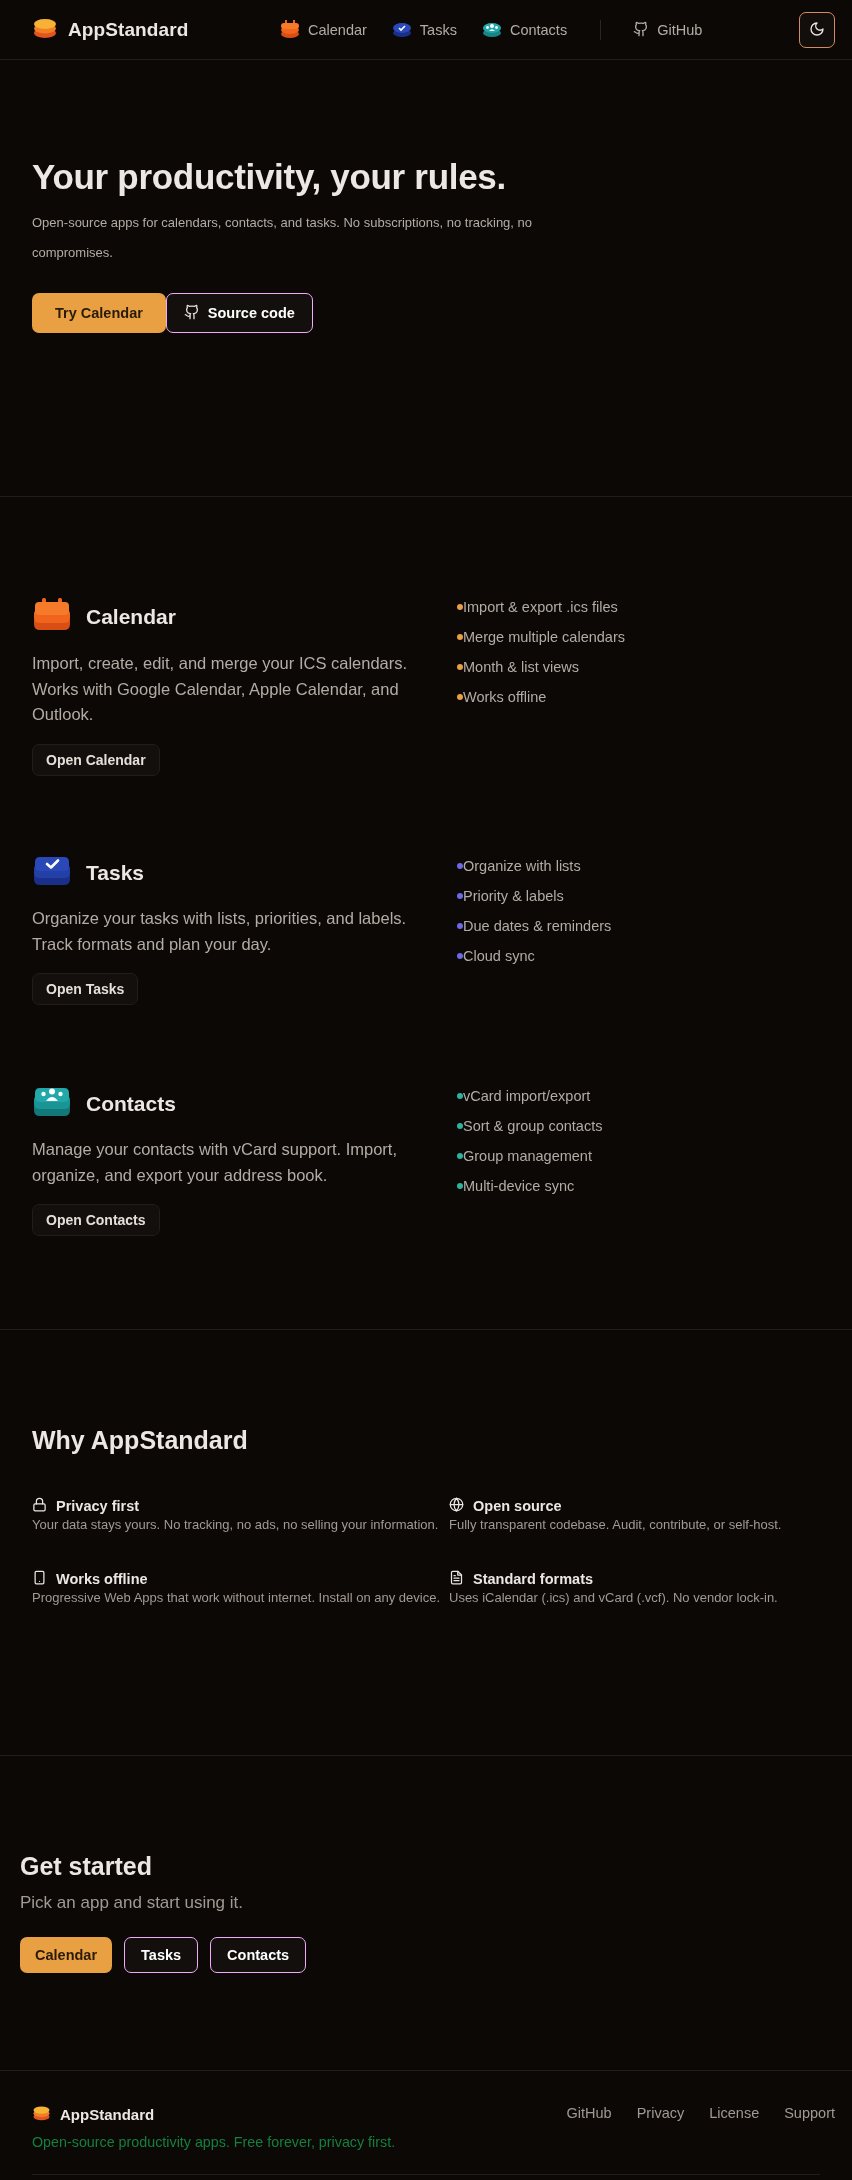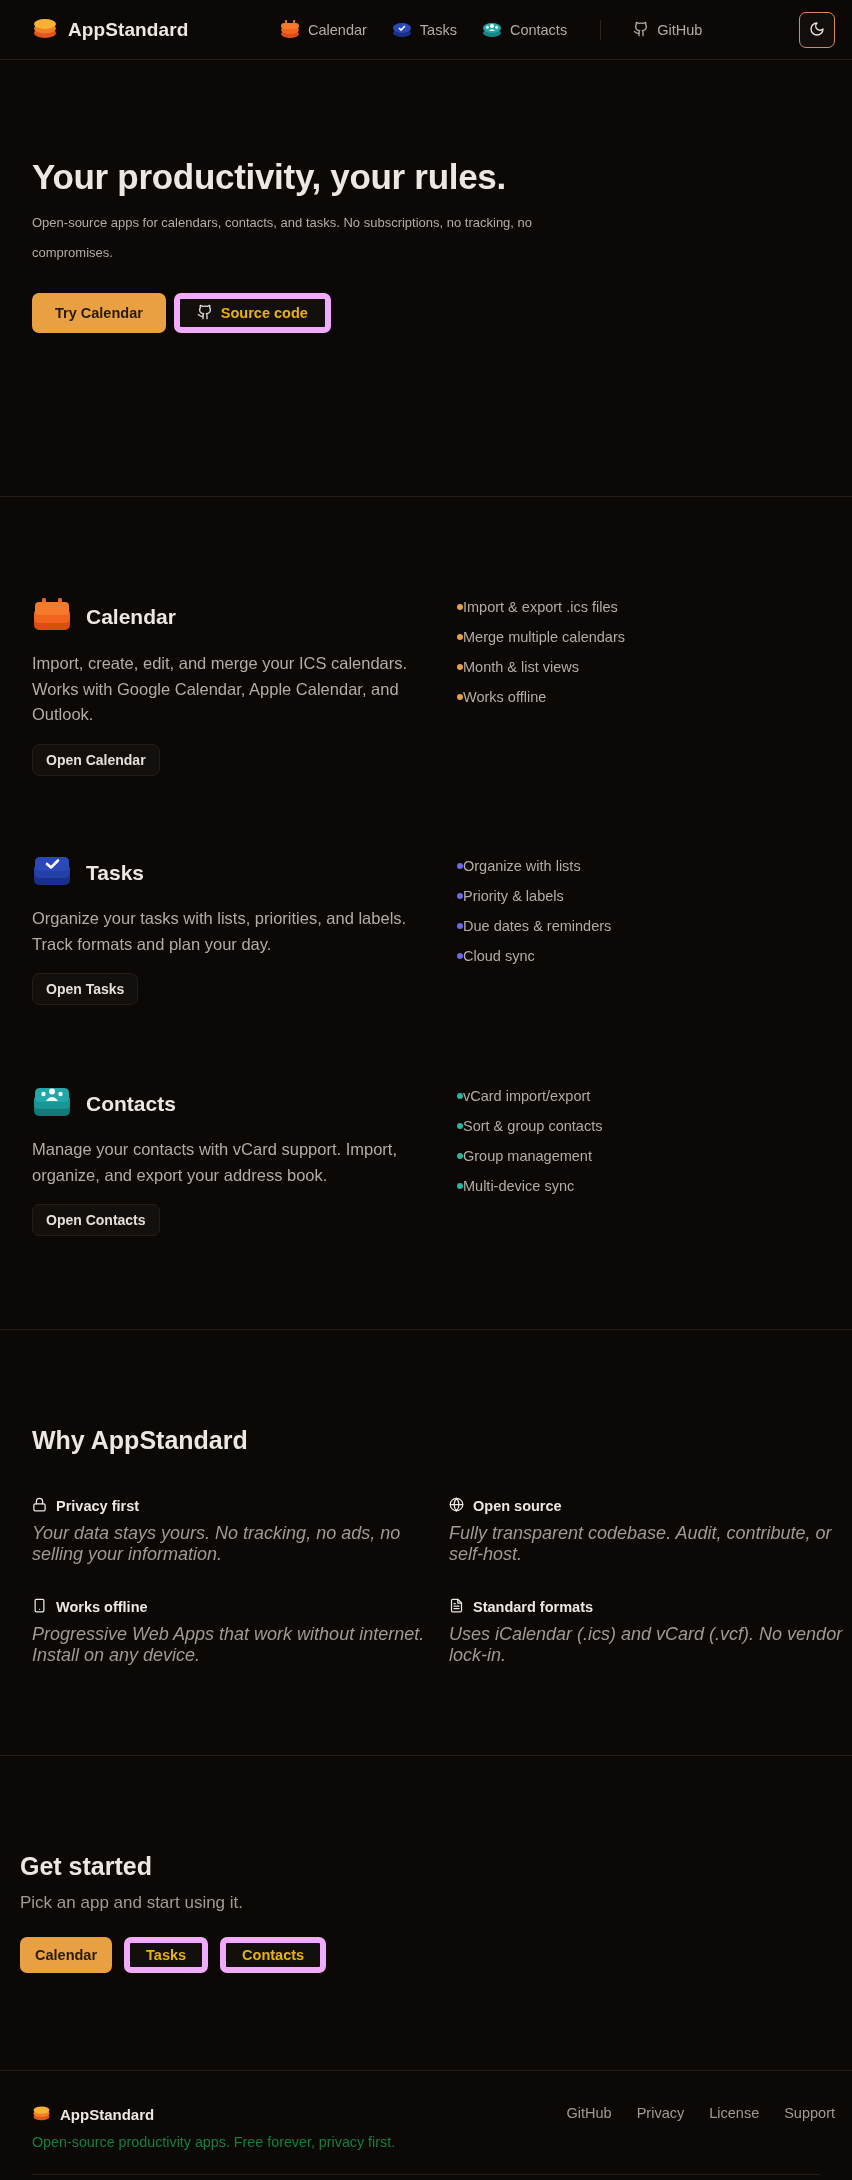--- a/index.html
+++ b/index.html
@@ -32,28 +32,28 @@
     border: 1px solid #d58b5f; border-radius: 7px;
     background: #120e0b;
     display: flex; align-items: center; justify-content: center;
     cursor: pointer;
   }
 
   
   .hero { padding: 96px 32px 0; height: 437px; border-bottom: 1px solid #221d19; }
   .hero h1 { font-size: 35px; font-weight: bold; color: #ece7e2; letter-spacing: -0.3px; line-height: 1.2; }
   .hero p { margin-top: 10px; width: 510px; font-size: 13px; line-height: 30px; color: #b3aca4; }
-  .hero-btns { margin-top: 25px; display: flex; gap: 8px; }
+  .hero-btns { margin-top: 25px; display: flex; gap: 0; }
   .btn-primary {
     background: #e8a042; color: #2a1a08; border: none; border-radius: 7px;
     font-family: inherit; font-size: 14.5px; font-weight: 600;
     height: 40px; padding: 0 23px; cursor: pointer;
   }
   .btn-secondary {
-    background: #130f0c; color: #eab308; border: 6px solid #f0abfc; border-radius: 7px;
+    background: #130f0c; color: #ffffff; border: 1px solid #f0abfc; border-radius: 7px;
     font-family: inherit; font-size: 14.5px; font-weight: 600;
     height: 40px; padding: 0 17px; cursor: pointer;
     display: inline-flex; align-items: center; gap: 8px;
   }
 
   
   .apps { padding-top: 100px; height: 833px; border-bottom: 1px solid #221d19; position: relative; }
   .app { position: absolute; left: 32px; right: 32px; }
   .app-left { width: 400px; }
   .app-title-row { display: flex; align-items: center; gap: 14px; }
@@ -67,21 +67,21 @@
   }
   .features { position: absolute; left: 425px; top: 0; list-style: none; }
   .features li { display: flex; align-items: center; font-size: 14.5px; color: #b3aca4; height: 30px; }
   .dot { width: 6px; height: 6px; border-radius: 50%; display: inline-block; }
 
   
   .why { padding: 96px 32px 0; height: 426px; border-bottom: 1px solid #221d19; }
   .why h2 { font-size: 25px; font-weight: bold; color: #ece7e2; }
   .why-grid { margin-top: 42px; display: grid; grid-template-columns: 417px 400px; row-gap: 34px; }
   .why-item-title { display: flex; align-items: center; gap: 9px; font-size: 14.5px; font-weight: 600; color: #ece7e2; }
-  .why-item-desc { margin-top: 8px; font-size: 18px; line-height: 20.5px; color: #a19a93; font-style: italic; }
+  .why-item-desc { font-size: 13px; line-height: 20.5px; color: #a19a93; }
 
   
   .start { padding: 96px 20px 0; height: 315px; border-bottom: 1px solid #221d19; }
   .start h2 { font-size: 25px; font-weight: bold; color: #ece7e2; }
   .start p { margin-top: 12px; font-size: 17px; color: #a19a93; }
   .start-btns { margin-top: 24px; display: flex; gap: 12px; }
   .start-btns .btn-primary, .start-btns .btn-secondary { height: 36px; padding: 0 15px; font-size: 14.5px; }
   .start-btns .btn-secondary { padding: 0 16px; }
 
   

